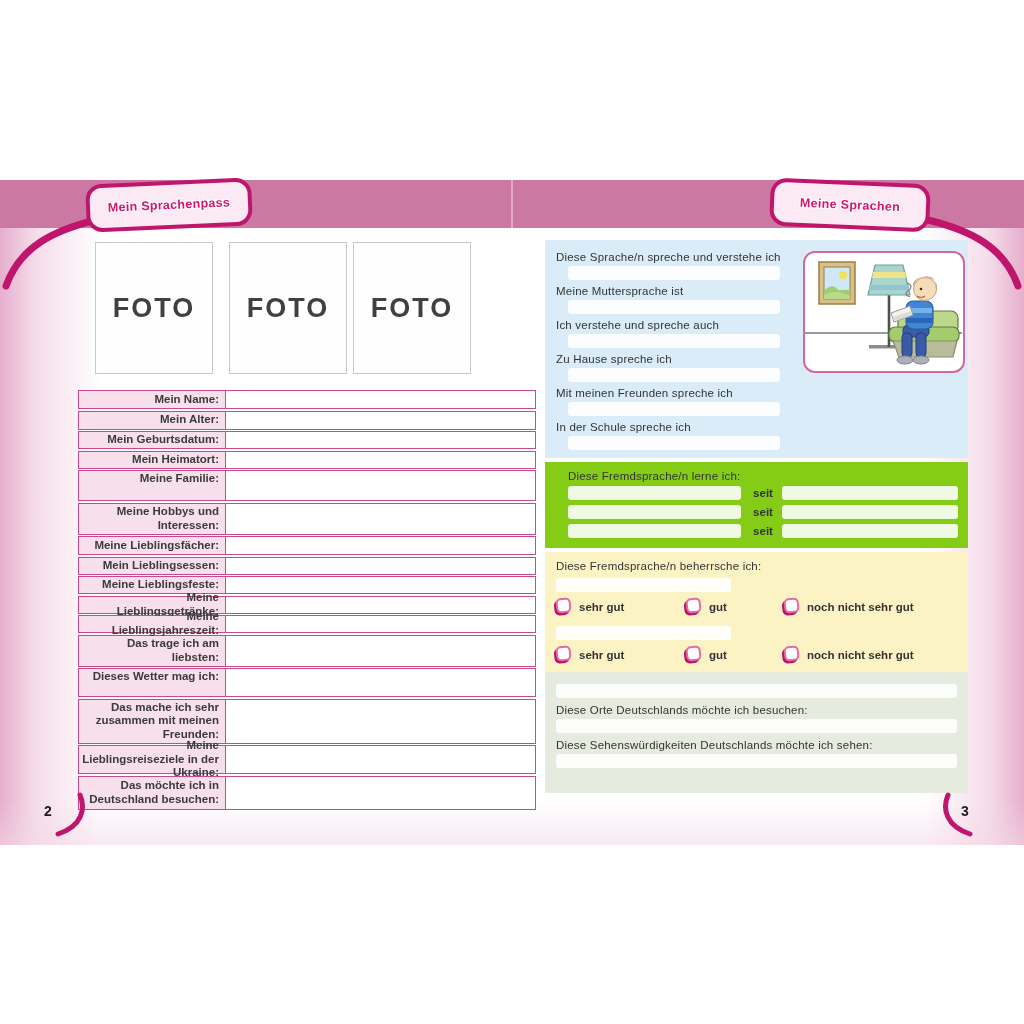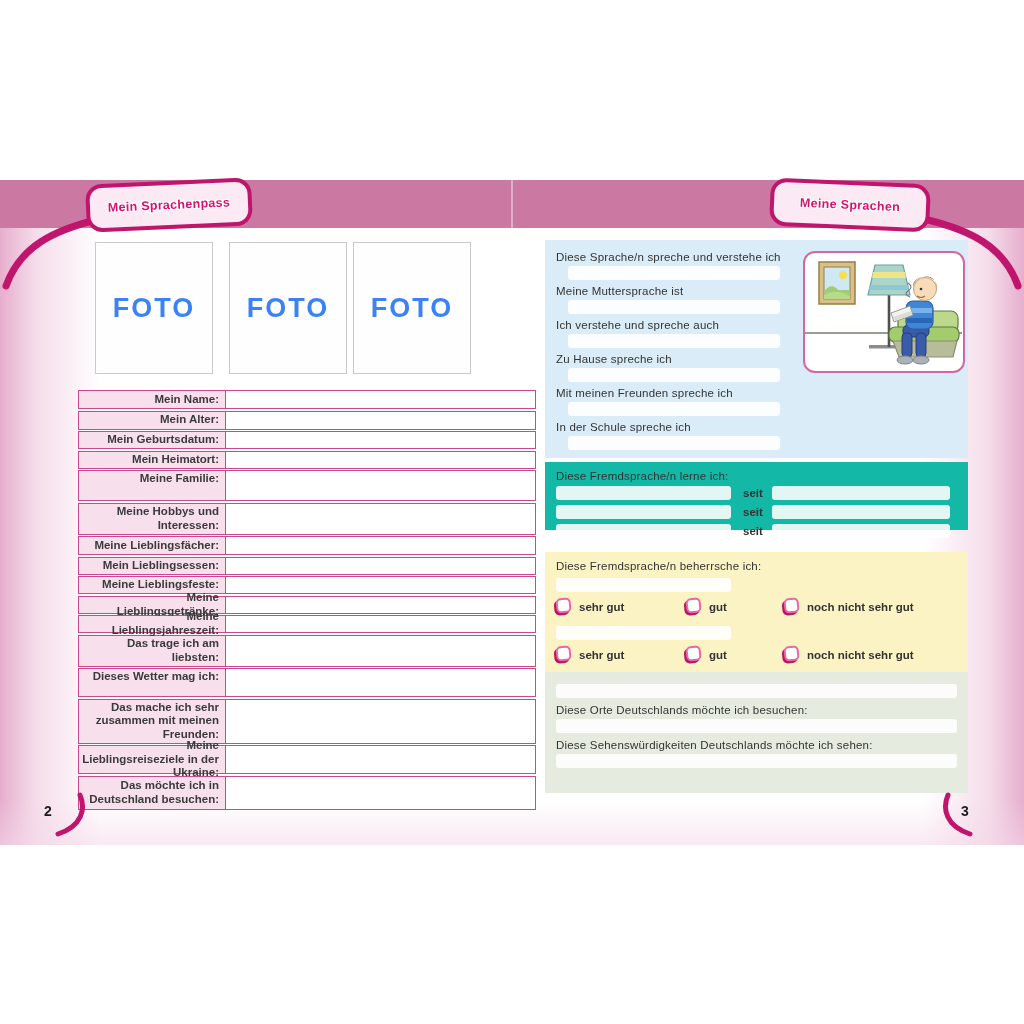--- a/index.html
+++ b/index.html
@@ -23,36 +23,36 @@
   .tab-left  { left:86px;  width:166px; transform:rotate(-2.5deg); }
   .tab-right { left:770px; width:160px; transform:rotate(2.5deg); }
   .tab-label { font-size:12.5px; font-weight:800; color:#d4146e; letter-spacing:0.3px;
     text-shadow:-1px -1px 0 #fff, 1px -1px 0 #fff, -1px 1px 0 #fff, 1px 1px 0 #fff, 0 0 3px #fff; }
   .swoosh { position:absolute; z-index:2; }
 
   
   .photo { position:absolute; top:242px; width:118px; height:132px; background:#fefefe;
     border:1.5px solid #c9c9c9; display:flex; align-items:center; justify-content:center; }
   .photo-1 { left:95px; } .photo-2 { left:229px; } .photo-3 { left:353px; }
-  .photo-word { color:#3b82f6; font-weight:800; font-size:27px; letter-spacing:2px; }
+  .photo-word { color:#404040; font-weight:800; font-size:27px; letter-spacing:2px; }
 
   
   .form-table { position:absolute; left:78px; top:390px; width:458px; }
   .trow { display:flex; border:1.5px solid #c9498a; background:#ffffff; margin-bottom:1.5px; }
   .tlabel { width:147px; background:#f7e0ec; border-right:1.5px solid #c9498a;
     display:flex; align-items:center; justify-content:flex-end; text-align:right;
     padding:1px 6px 1px 3px; font-size:11.5px; font-weight:700; color:#3a3a3a; line-height:1.18; }
   .tvalue { flex:1; background:#ffffff; }
   .h20{height:19px;} .h19{height:18px;} .h32{height:31px;} .h33{height:32px;}
   .h30{height:29px;} .h46{height:45px;} .h35{height:34px;}
 
   
   .section { position:absolute; left:545px; width:423px; }
   .sec-blue   { top:240px; height:218px; background:#daecf7; padding:11px 7px 0 11px; }
-  .sec-pink   { top:462px; height:68px;  background:#14b8a6; padding:8px 10px 0 11px; }
+  .sec-pink   { top:462px; height:86px;  background:#84cc16; padding:8px 10px 0 23px; }
   .sec-yellow { top:552px; height:145px; background:#fcf3c5; padding:8px 10px 0 11px; }
   .sec-green  { top:672px; height:121px; background:#e5ecdf; padding:9px 10px 0 11px; }
 
   .prompt { font-size:11.5px; color:#333; letter-spacing:0.2px; }
   .fill-line { background:rgba(255,255,255,0.88); border-radius:3px; height:14px; }
 
   .blue-unit { margin-bottom:5px; }
   .blue-unit .fill-line { width:212px; margin-left:12px; margin-top:3px; }
 
   .sec-pink .title { margin-bottom:4px; }

